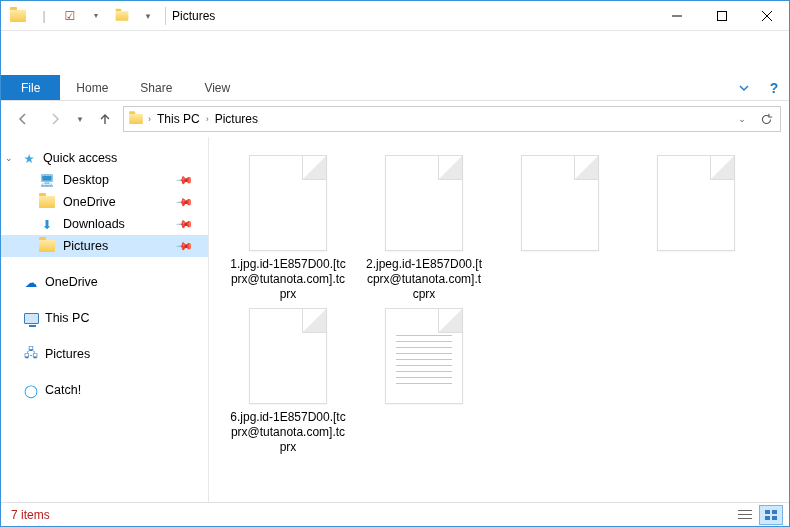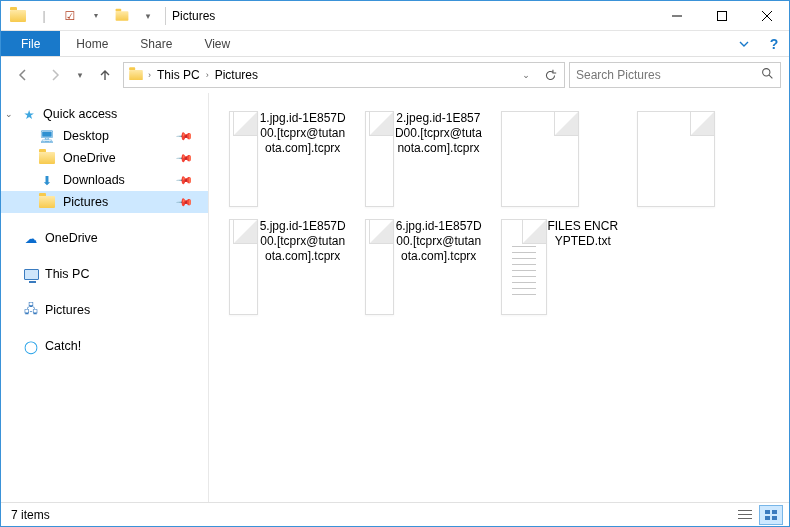--- a/index.html
+++ b/index.html
@@ -9,21 +9,21 @@
 .titlebar { height: 30px; background: #fff; display: flex; align-items: center; padding: 0 0 0 6px; border-bottom: 1px solid #e5e5e5; }
 .titlebar .qat { display: flex; align-items: center; gap: 4px; }
 .titlebar .qat-icon { width: 22px; height: 22px; display: flex; align-items: center; justify-content: center; font-size: 12px; }
 .titlebar .divider { width: 1px; height: 18px; background: #d0d0d0; margin: 0 6px; }
 .titlebar .title { font-size: 12px; color: #000; }
 .winbtns { margin-left: auto; display: flex; }
 .winbtn { width: 45px; height: 29px; display: flex; align-items: center; justify-content: center; cursor: pointer; }
 .winbtn svg { width: 10px; height: 10px; }
 
 
-.ribbon { height: 26px; display: flex; align-items: stretch; border-bottom: 1px solid #e1e1e1; background: #fff; }
+.ribbon { height: 26px; display: flex; align-items: stretch; border-bottom: 1px solid #e1e1e1; background: #fff; margin-top: 44px; }
 .ribbon-tab { padding: 0 16px; font-size: 12px; display: flex; align-items: center; color: #444; cursor: pointer; }
 .ribbon-tab.file { background: #1979ca; color: #fff; padding: 0 20px; }
 .ribbon .spacer { flex: 1; }
 .ribbon .expand { width: 30px; display: flex; align-items: center; justify-content: center; color: #1979ca; cursor: pointer; }
 .ribbon .help { width: 30px; display: flex; align-items: center; justify-content: center; color: #1979ca; cursor: pointer; font-size:14px; font-weight:bold;}
 
 
 .addr-row { height: 36px; display: flex; align-items: center; padding: 4px 8px; gap: 4px; background: #fff; }
 .navbtn { width: 28px; height: 28px; display: flex; align-items: center; justify-content: center; color: #989898; cursor: pointer; border-radius: 2px; }
 .navbtn.enabled { color: #555; }
@@ -42,28 +42,28 @@
 .navgroup { margin-bottom: 14px; }
 .navhead { display: flex; align-items: center; padding: 3px 0 3px 18px; gap: 6px; cursor:pointer; }
 .navhead .exp { font-size: 9px; color: #666; width: 10px; margin-left: -14px; }
 .navitem { display: flex; align-items: center; padding: 3px 0 3px 38px; gap: 8px; cursor:pointer; position:relative; }
 .navitem.selected { background: #cde8ff; }
 .navitem .pin { position:absolute; right:16px; color:#7a7a7a; font-size:11px; transform: rotate(45deg); }
 .navitem .ic, .navhead .ic { width: 16px; height: 16px; display:flex; align-items:center; justify-content:center; }
 
 
 .content { flex: 1; padding: 18px 6px 4px 20px; display: flex; flex-wrap: wrap; align-content: flex-start; gap: 6px 18px; }
-.fileitem { width: 118px; display: flex; flex-direction: row; cursor:pointer; }
+.fileitem { width: 118px; display: flex; flex-direction: column; align-items: center; cursor:pointer; }
 .thumb { width: 78px; height: 96px; background: #fff; border: 1px solid #ddd; position: relative; margin-bottom: 6px; box-shadow: 0 1px 2px rgba(0,0,0,.04); }
 .thumb .fold { position: absolute; top: 0; right: 0; width: 24px; height: 24px; background: linear-gradient(135deg, transparent 49%, #e9e9e9 51%); border-left: 1px solid #ddd; border-bottom: 1px solid #ddd; }
 .thumb.txt::after { content:""; position:absolute; left:10px; right:10px; top:26px; bottom:14px; background: repeating-linear-gradient(#c7c7c7 0 1px, transparent 1px 6px); }
 .fname { font-size: 12px; text-align: center; line-height: 1.25; color: #000; word-break: break-all; max-height: 46px; overflow:hidden; }
 
 
-.status { position: absolute; bottom: 0; left: 0; right: 0; height: 24px; border-top: 1px solid #e1e1e1; display: flex; align-items: center; padding: 0 6px 0 10px; font-size: 12px; color: #000000; background: #fff; }
+.status { position: absolute; bottom: 0; left: 0; right: 0; height: 24px; border-top: 1px solid #e1e1e1; display: flex; align-items: center; padding: 0 6px 0 10px; font-size: 12px; color: #b91c1c; background: #fff; }
 .status .spacer { flex: 1; }
 .viewbtn { width: 24px; height: 20px; display:flex; align-items:center; justify-content:center; cursor:pointer; border:1px solid transparent; margin-left:2px; }
 .viewbtn.active { background:#cde8ff; border-color:#78b6e8; }
 
 
 .folder-ic { width:16px; height:12px; background: linear-gradient(#ffe9a6,#f7ca4d); border-radius:1px; position:relative; }
 .folder-ic::before { content:""; position:absolute; top:-3px; left:0; width:7px; height:3px; background:#f7ca4d; border-radius:1px 1px 0 0; }
 .monitor-ic { width:15px; height:11px; border:1.5px solid #3a7bbf; border-radius:1px; position:relative; background:#cfe6fb; }
 .monitor-ic::after { content:""; position:absolute; bottom:-4px; left:4px; width:7px; height:2px; background:#3a7bbf; }
 
@@ -155,28 +155,20 @@
       <div class="ic" style="font-size:9px;">⌄</div>
       <div class="ic">
           <svg width="13" height="13" viewBox="0 0 16 16">
             <path d="M13 8a5 5 0 1 1-2-4" fill="none" stroke="#555" stroke-width="1.3"></path>
             <path d="M11 1 L11 5 L15 5" fill="none" stroke="#555" stroke-width="1.3"></path>
           </svg>
         </div>
     </div>
   </div>
 
-  <div class="search-box">
-    <span>Search Pictures</span>
-    <span class="sp"></span>
-    <span class="mag"><svg width="13" height="13" viewBox="0 0 16 16">
-          <circle cx="6.5" cy="6.5" r="4.5" fill="none" stroke="#555" stroke-width="1.3"></circle>
-          <line x1="10" y1="10" x2="14" y2="14" stroke="#555" stroke-width="1.3"></line>
-        </svg></span>
-  </div>
 </div>
 
 <div class="bodyrow">
 
   <div class="navpane">
     <div class="navgroup">
       <div class="navhead">
         <span class="exp">⌄</span>
         <span class="ic" style="color:#3fa7e0;">★</span>
         <span>Quick access</span>
@@ -254,33 +246,26 @@
       </div>
       <div class="fileitem">
         <div class="thumb">
           <div class="fold"></div>
         </div>
       </div>
       <div class="fileitem">
         <div class="thumb">
           <div class="fold"></div>
         </div>
-        <div class="fname">5.jpg.id-1E857D00.[tcprx@tutanota.com].tcprx</div>
-      </div>
-      <div class="fileitem">
-        <div class="thumb">
-          <div class="fold"></div>
-        </div>
         <div class="fname">6.jpg.id-1E857D00.[tcprx@tutanota.com].tcprx</div>
       </div>
       <div class="fileitem">
         <div class="thumb txt">
           <div class="fold"></div>
         </div>
-        <div class="fname">FILES ENCRYPTED.txt</div>
       </div>
     </div>
 </div>
 
 <div class="status">
   <span>7 items</span>
   <div class="spacer"></div>
   <div class="viewbtn">
       <svg width="14" height="12" viewBox="0 0 14 12">
         <rect x="0" y="1" width="14" height="1" fill="#666"></rect>

